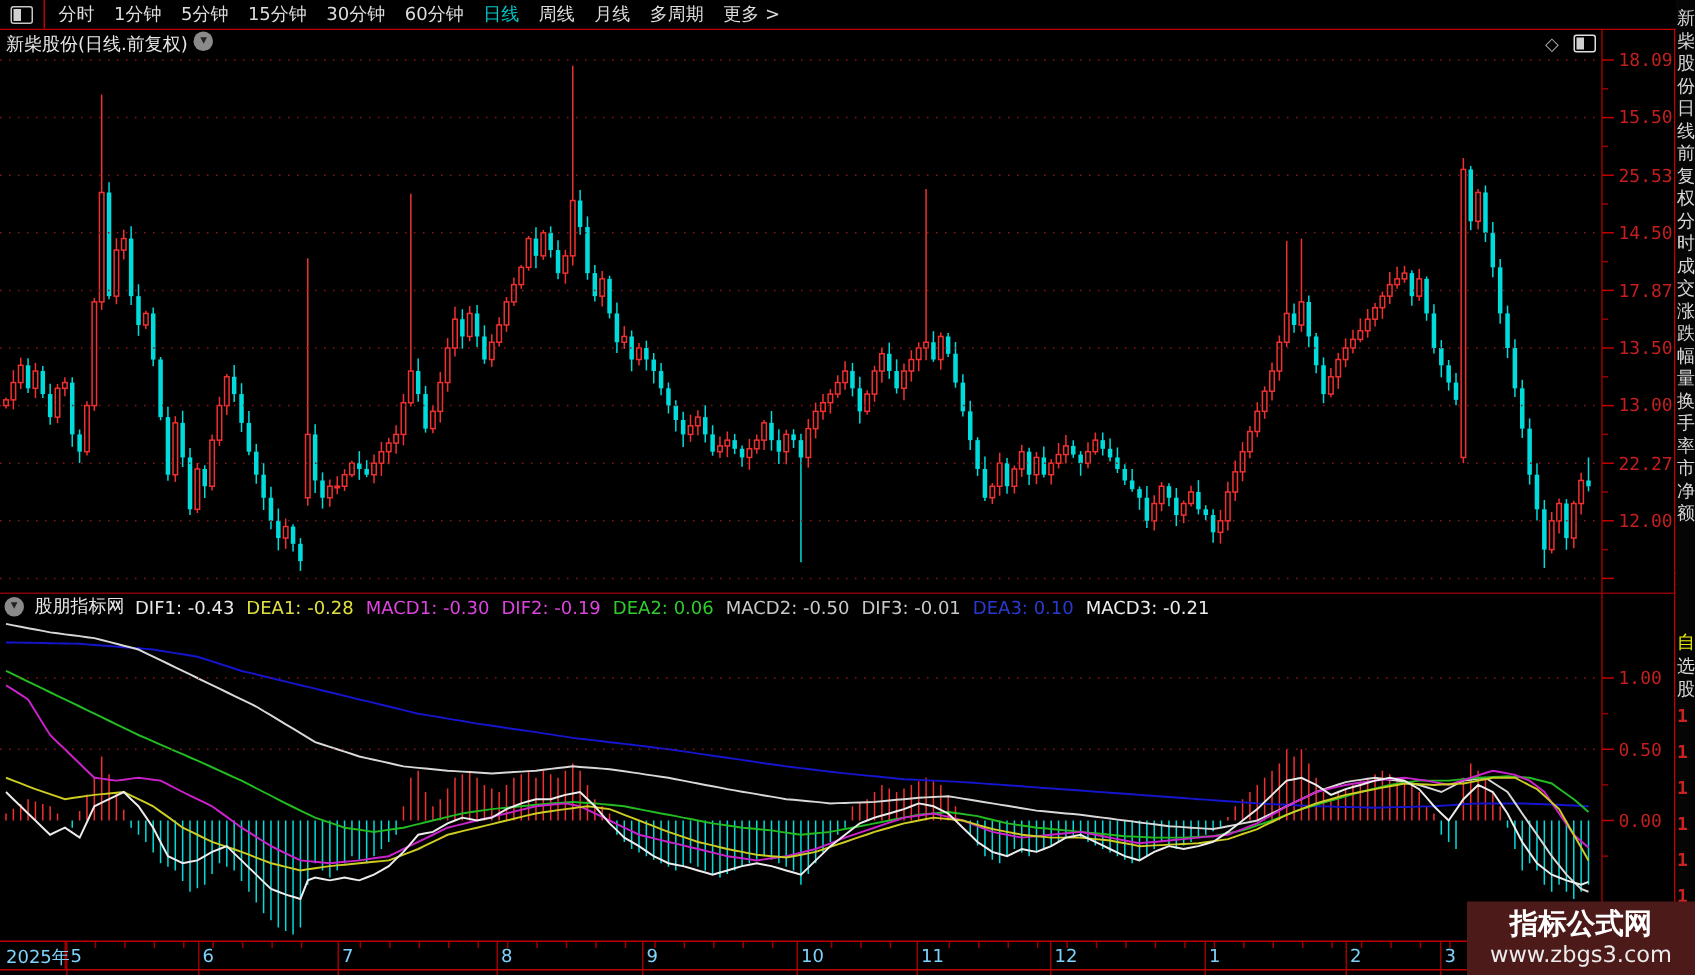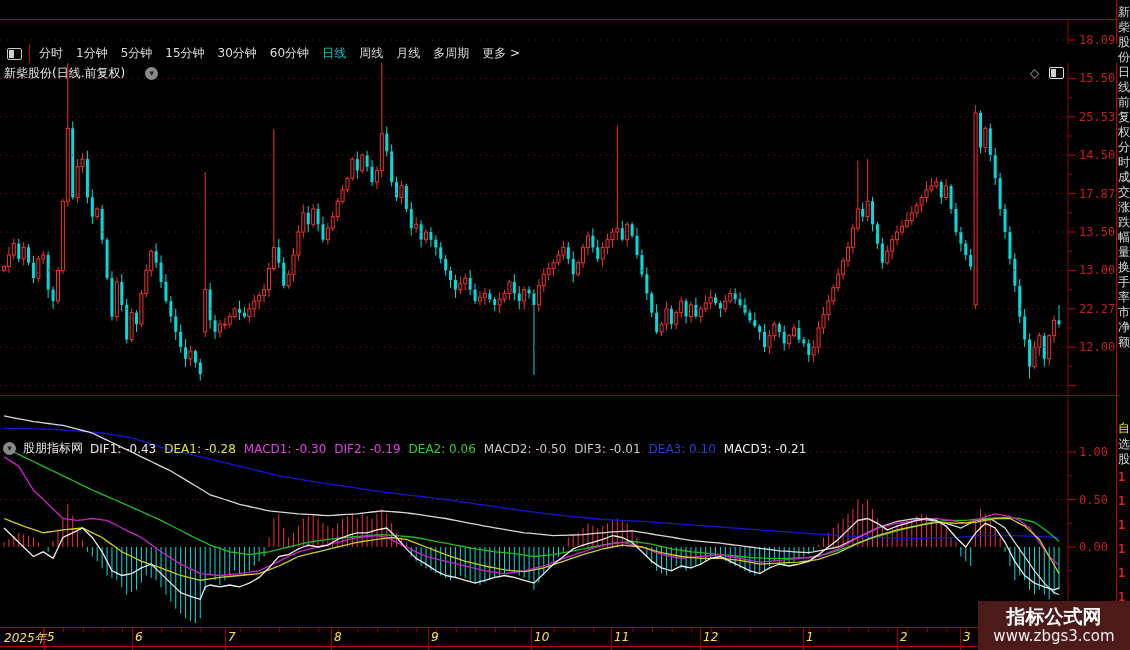--- a/index.html
+++ b/index.html
@@ -1,46 +1,46 @@
 <!DOCTYPE html>
 <html><head>
 <meta charset="utf-8">
 <style>
   html,body{margin:0;padding:0;background:#000;}
   #app{position:relative;width:1130px;height:650px;background:#000;overflow:hidden;
        font-family:"DejaVu Sans","Liberation Sans",sans-serif;}
   #chart-svg{position:absolute;left:0;top:0;z-index:1;}
-  .ov{position:absolute;z-index:2;margin-top:44px;}
+  .ov{position:absolute;z-index:2;}
   
   #toolbar{left:0;top:0;width:1130px;height:19px;background:#000;display:flex;align-items:center;
            font-size:12px;color:#ddd;white-space:nowrap;}
   #tb-icon-cell{width:29px;height:19px;border-right:1px solid #c00000;display:flex;align-items:center;justify-content:center;}
   .split-sq{width:13px;height:10px;border:1px solid #c8c8c8;border-radius:2px;position:relative;background:#000;}
   .split-sq::after{content:"";position:absolute;left:1px;top:1px;bottom:1px;width:5px;background:#d0d0d0;}
   #tb-left{display:flex;gap:13px;padding-left:9px;}
   #tb-left .tbi{cursor:default;}
   #tb-left .tbi.active{color:#00c8c8;}
   #tb-right{position:absolute;right:16px;top:0;height:19px;display:flex;align-items:center;}
   #tb-right .tbr{padding:0 9px;height:19px;line-height:19px;border-left:1px solid #c00000;}
   #tb-right .tbr:last-child{border-right:1px solid #c00000;}
   
-  #title-row{left:4px;top:21px;height:16px;display:flex;align-items:center;gap:20px;color:#e8e8e8;font-size:12px;}
+  #title-row{left:4px;top:21px;height:16px;display:flex;align-items:flex-start;gap:4px;color:#e8e8e8;font-size:12px;}
   .circ-ic{width:13px;height:13px;border-radius:50%;background:#8a8a8a;color:#222;font-size:9px;
            display:flex;align-items:center;justify-content:center;line-height:1;}
   #corner-icons{left:1030px;top:22px;display:flex;gap:10px;align-items:center;color:#aaa;font-size:12px;}
   .split-sq.lite{border-color:#e0e0e0;}
   
   #legend-row{left:3px;top:397px;height:15px;display:flex;align-items:center;gap:7px;font-size:12px;white-space:nowrap;}
   #legend-row .src{color:#e8e8e8;}
   .lg{letter-spacing:0;}
   
   .pricelab{position:absolute;left:1079px;width:36px;text-align:left;font-family:"DejaVu Sans Mono","Liberation Mono",monospace;
             font-size:12px;color:#c41e1e;z-index:2;}
   
-  #date-row{left:0;top:629px;width:1117px;height:17px;font-size:12px;color:#fde047;z-index:2;position:absolute;font-style:italic;}
+  #date-row{left:0;top:629px;width:1117px;height:17px;font-size:12px;color:#7dd3fc;z-index:2;position:absolute;}
   #year-label{position:absolute;left:4px;top:1px;}
   .mlab{position:absolute;top:1px;}
   
   #right-strip{left:1117px;top:0;width:13px;height:650px;background:#050505;overflow:hidden;z-index:2;position:absolute;}
   #right-strip .rc{position:absolute;left:1px;width:16px;color:#d8d8d8;font-size:12px;line-height:1;}
   #right-strip .rc.fav{color:#e8e800;}
   #right-strip .rd{position:absolute;left:1px;color:#cc2222;font-weight:bold;
                    font-family:"DejaVu Sans Mono","Liberation Mono",monospace;font-size:12px;}
   
   #watermark{left:978px;top:601px;width:152px;height:49px;background:#4d1a1a;z-index:5;

